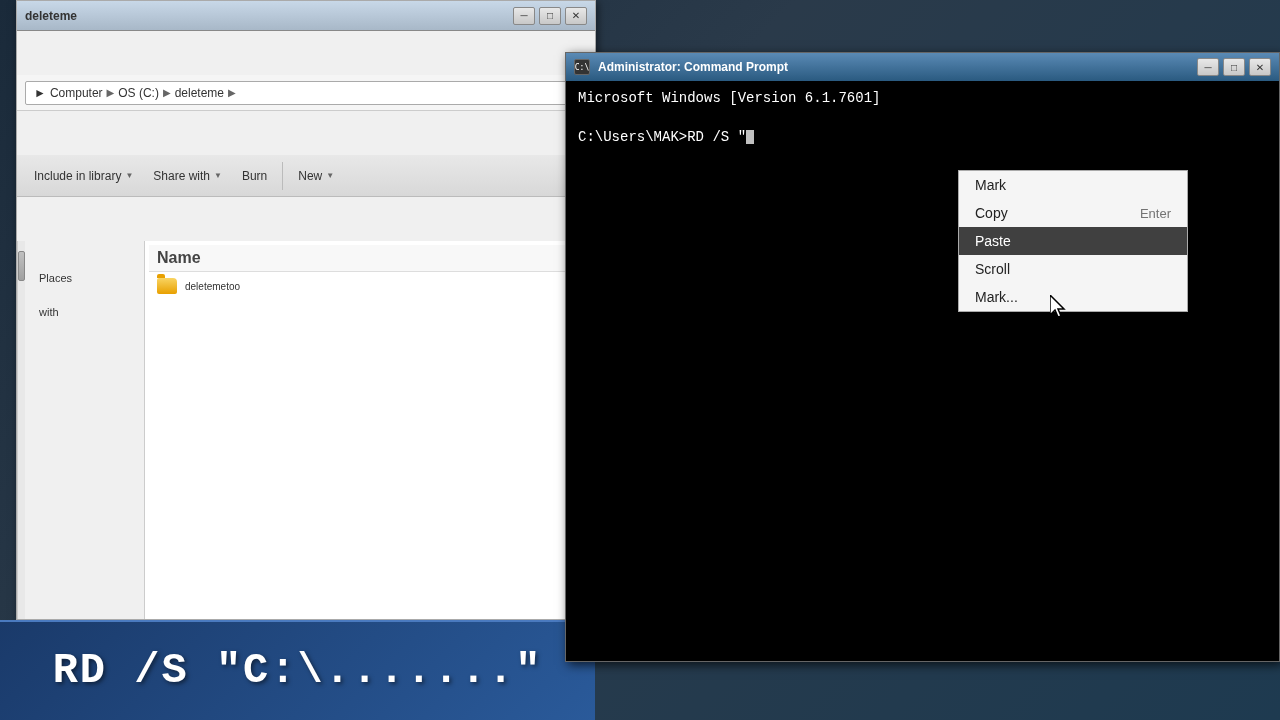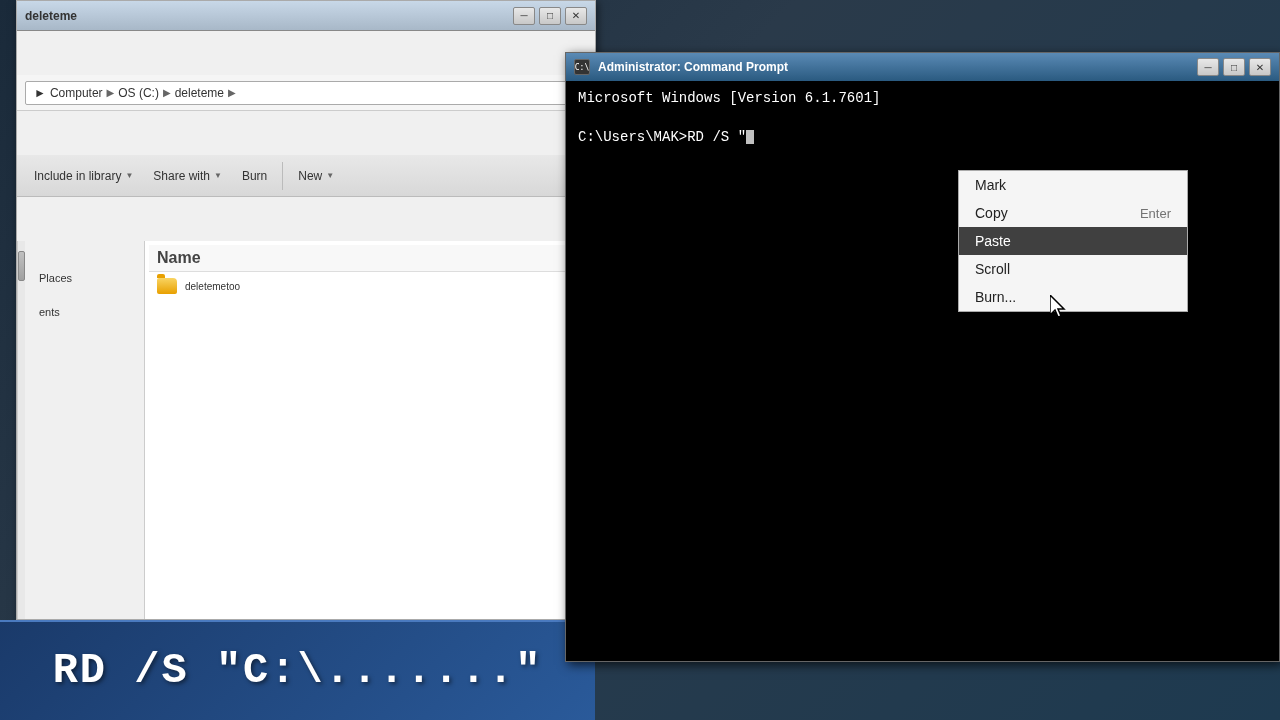--- a/index.html
+++ b/index.html
@@ -444,21 +444,21 @@
       <div class="sidebar-scroll">
         <div class="sidebar-scroll-thumb"></div>
       </div>
 
       <div class="sidebar">
         <div class="sidebar-section">
           <div class="sidebar-item">
             <span>Places</span>
           </div>
           <div class="sidebar-item">
-            <span>ents</span>
+            <span>with</span>
           </div>
         </div>
       </div>
 
       <div class="file-area">
         <div class="file-header">
           <span>Name</span>
         </div>
         <div class="file-item">
           <span class="folder-icon"></span>
@@ -500,21 +500,21 @@
       <span>Copy</span>
       <span class="shortcut">Enter</span>
     </div>
     <div class="context-menu-item highlighted">
       <span>Paste</span>
     </div>
     <div class="context-menu-item">
       <span>Scroll</span>
     </div>
     <div class="context-menu-item">
-      <span>Burn...</span>
+      <span>Mark...</span>
     </div>
   </div>
 
   <svg class="mouse-cursor" viewBox="0 0 20 24" fill="none" xmlns="http://www.w3.org/2000/svg">
     <path d="M0 0 L0 20 L5 15 L8 22 L11 21 L8 14 L14 14 Z" fill="white" stroke="black" stroke-width="1.5"></path>
   </svg>
 
 </div>
 
 </body></html>

